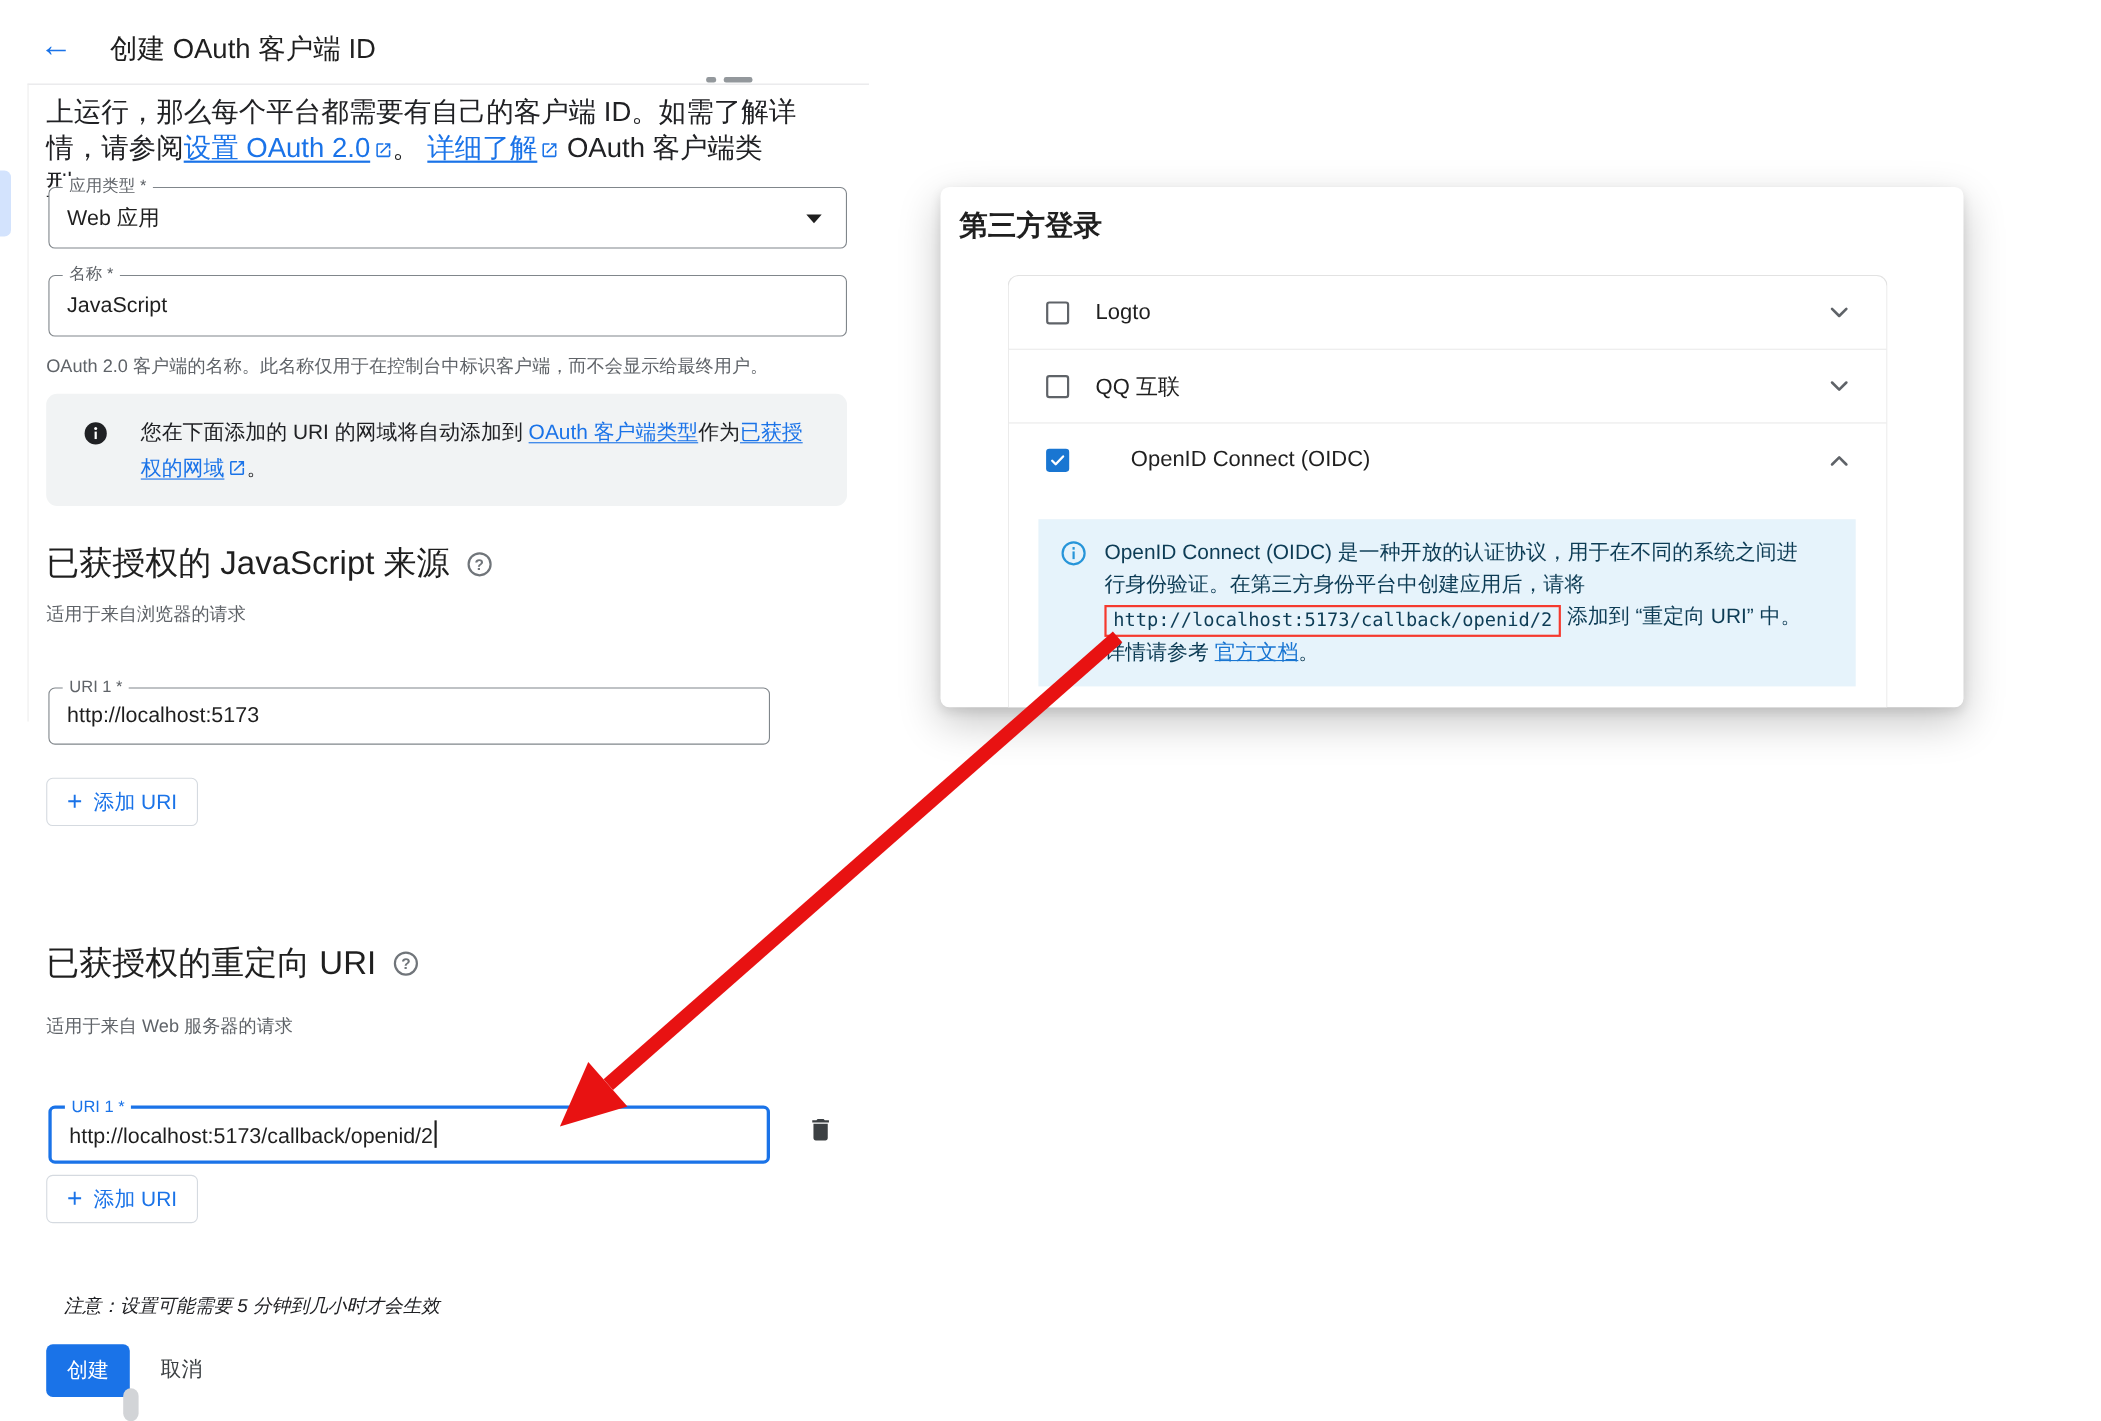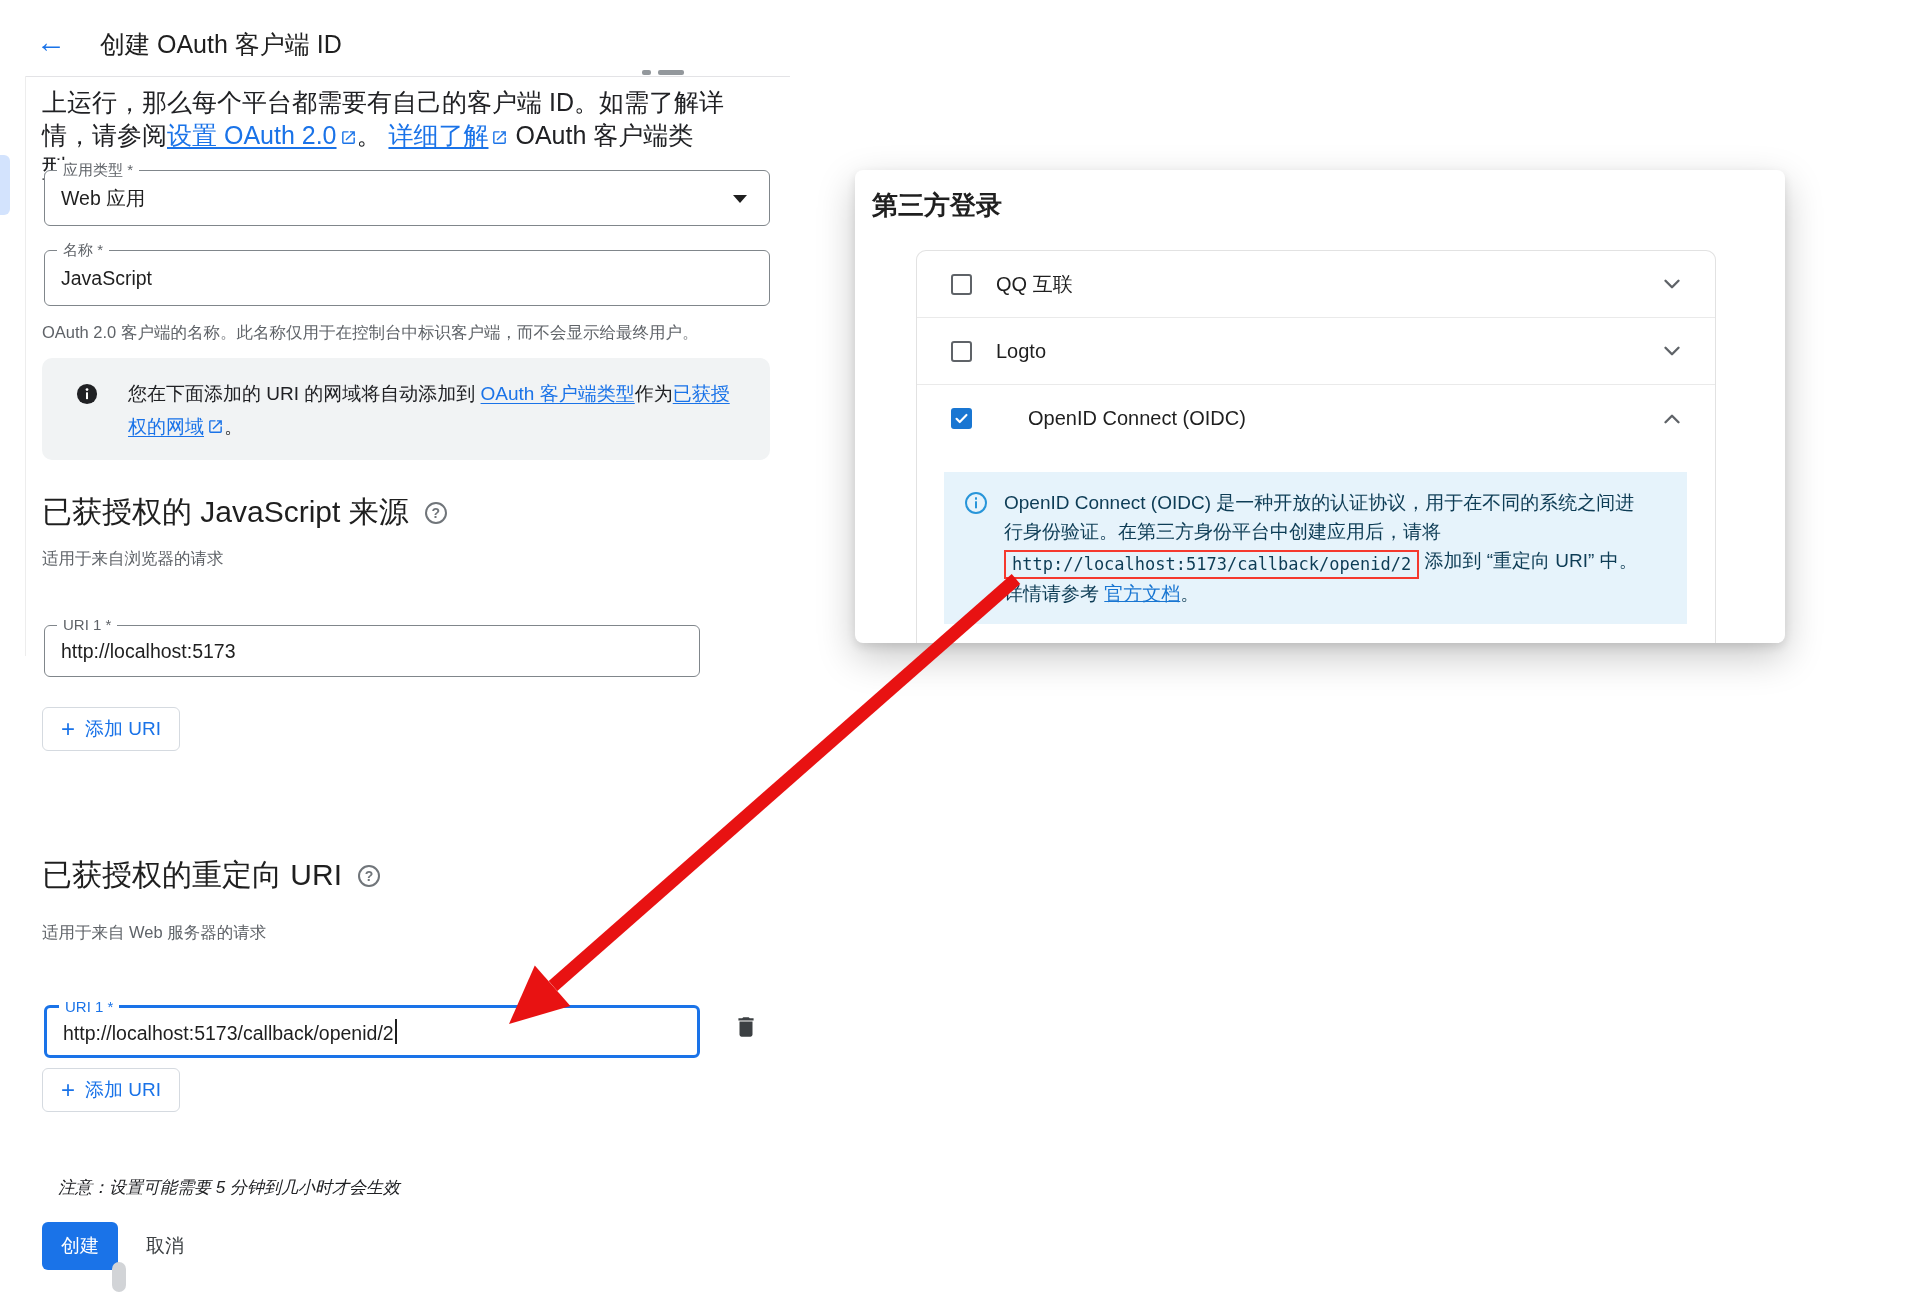--- a/index.html
+++ b/index.html
@@ -161,28 +161,28 @@
   <div class="note-line">注意：设置可能需要 5 分钟到几小时才会生效</div>
   <button class="btn-primary">创建</button>
   <span class="btn-text">取消</span>
   <div class="scroll-bit"></div>
 
   <div class="panel">
     <div class="panel-title">第三方登录</div>
     <div class="acc">
       <div class="row">
         <span class="cb"></span>
-        <span class="row-label">QQ 互联</span>
+        <span class="row-label">Logto</span>
         <span class="chev"><svg viewBox="0 0 24 24">
               <path d="M6 9l6 6 6-6" fill="none" stroke="#5f6368" stroke-width="2.2" stroke-linecap="round" stroke-linejoin="round"></path>
             </svg></span>
       </div>
       <div class="row">
         <span class="cb"></span>
-        <span class="row-label">Logto</span>
+        <span class="row-label">QQ 互联</span>
         <span class="chev"><svg viewBox="0 0 24 24">
               <path d="M6 9l6 6 6-6" fill="none" stroke="#5f6368" stroke-width="2.2" stroke-linecap="round" stroke-linejoin="round"></path>
             </svg></span>
       </div>
       <div class="row">
         <span class="cb checked">
             <svg viewBox="0 0 24 24">
               <path d="M5 12.5l4.5 4.5L19 7" fill="none" stroke="#fff" stroke-width="3" stroke-linecap="round" stroke-linejoin="round"></path>
             </svg>
           </span>

